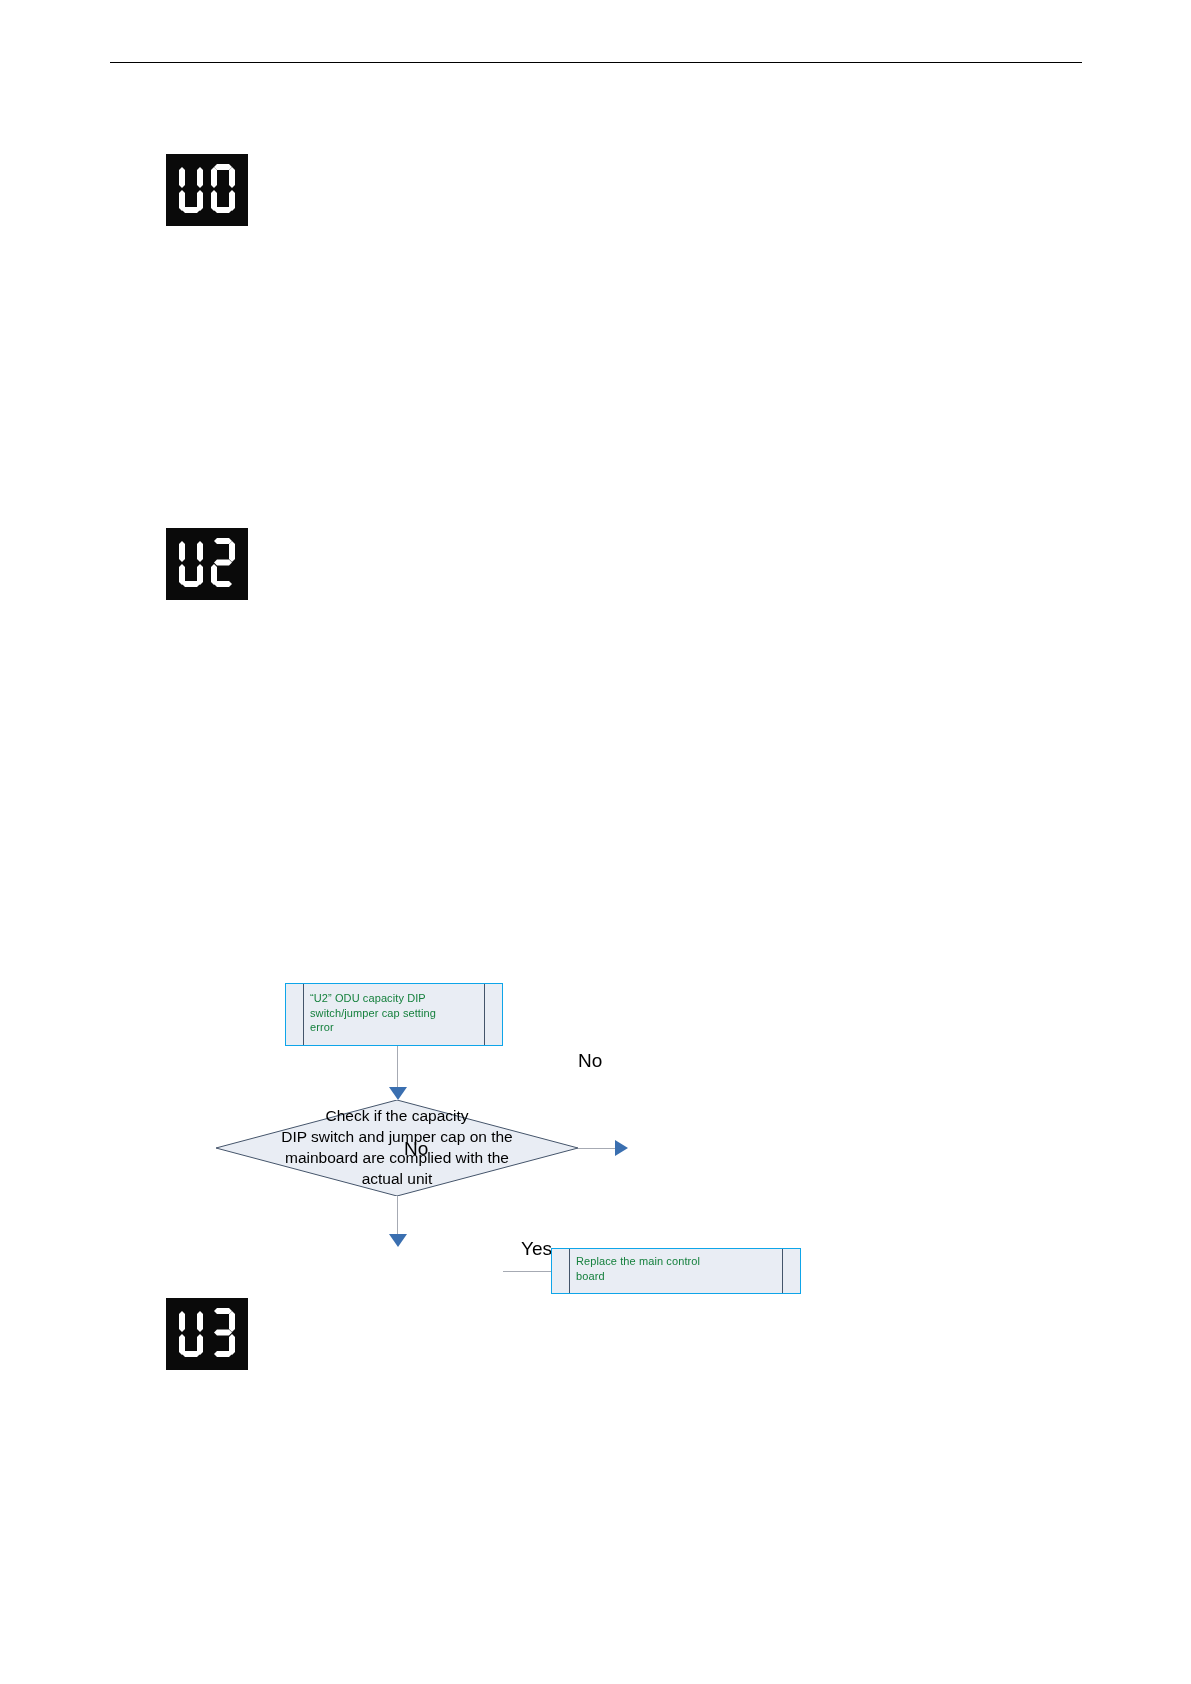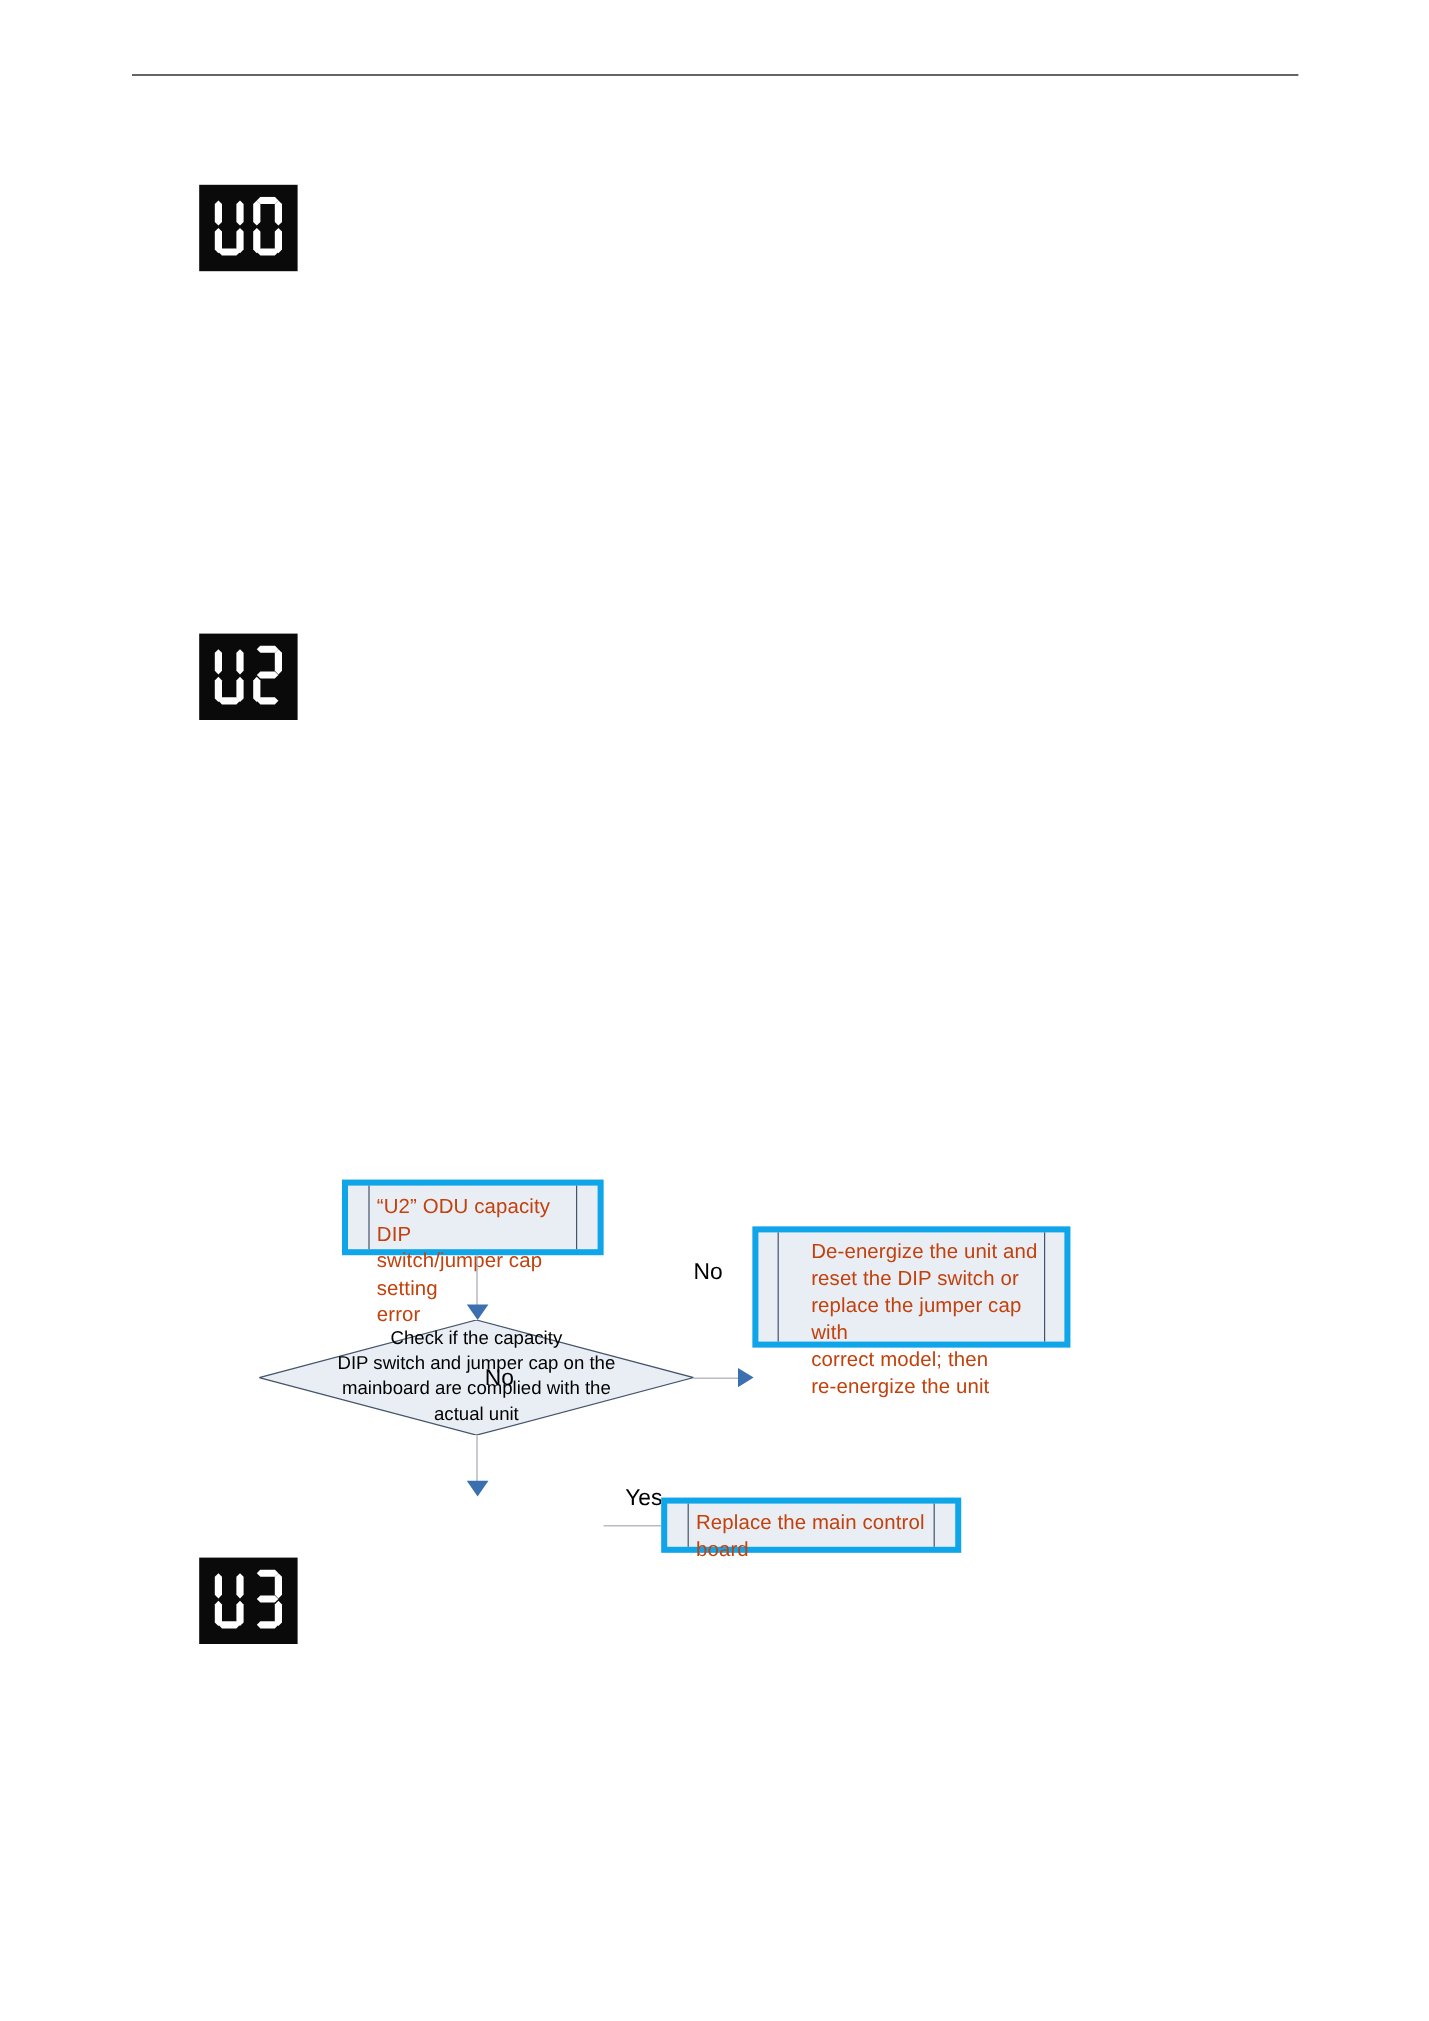--- a/index.html
+++ b/index.html
@@ -50,24 +50,24 @@
     left: 0;
     top: 0;
     width: 1191px;
     height: 1684px;
     pointer-events: none;
   }
   .node {
     position: absolute;
     box-sizing: border-box;
     background: #e9edf4;
-    border: 5px solid #0ea5e9;
-    font-size: 17px;
+    border: 1px solid #0ea5e9;
+    font-size: 11px;
     line-height: 1.33;
-    color: #c2410c;
+    color: #15803d;
     letter-spacing: 0.1px;
   }
   .node .txt {
     display: block;
     padding: 7px 8px 7px 10px;
     white-space: pre-line;
   }
   .node .vline {
     position: absolute;
     top: 0;
@@ -188,29 +188,20 @@
     <div class="diamond-text">Check if the capacity
 DIP switch and jumper cap on the
 mainboard are complied with the
 actual unit</div>
   </div>
 
   <div class="conn conn-h" style="left:578px; top:1148px; width:41px;"></div>
   <div class="arrow-right" style="left:615px; top:1140px;"></div>
   <div class="edge-label" style="left:578px; top:1050px;">No</div>
 
-  <div class="node" style="left:627px; top:1022px; width:265px; height:101px;">
-    <span class="vline" style="left:16px;"></span>
-    <span class="vline" style="right:16px;"></span>
-    <span class="txt" style="padding-left:44px; padding-right:22px; padding-top:5px;">De-energize the unit and
-reset the DIP switch or
-replace the jumper cap with
-correct model; then
-re-energize the unit</span>
-  </div>
 
   <div class="conn conn-v" style="left:397px; top:1196px; height:40px;"></div>
   <div class="arrow-down" style="left:389px; top:1234px;"></div>
   <div class="edge-label" style="left:404px; top:1138px;">No</div>
 
 
   <div class="conn conn-h" style="left:503px; top:1271px; width:58px;"></div>
   <div class="arrow-right" style="left:557px; top:1263px;"></div>
   <div class="edge-label" style="left:521px; top:1238px;">Yes</div>
 

